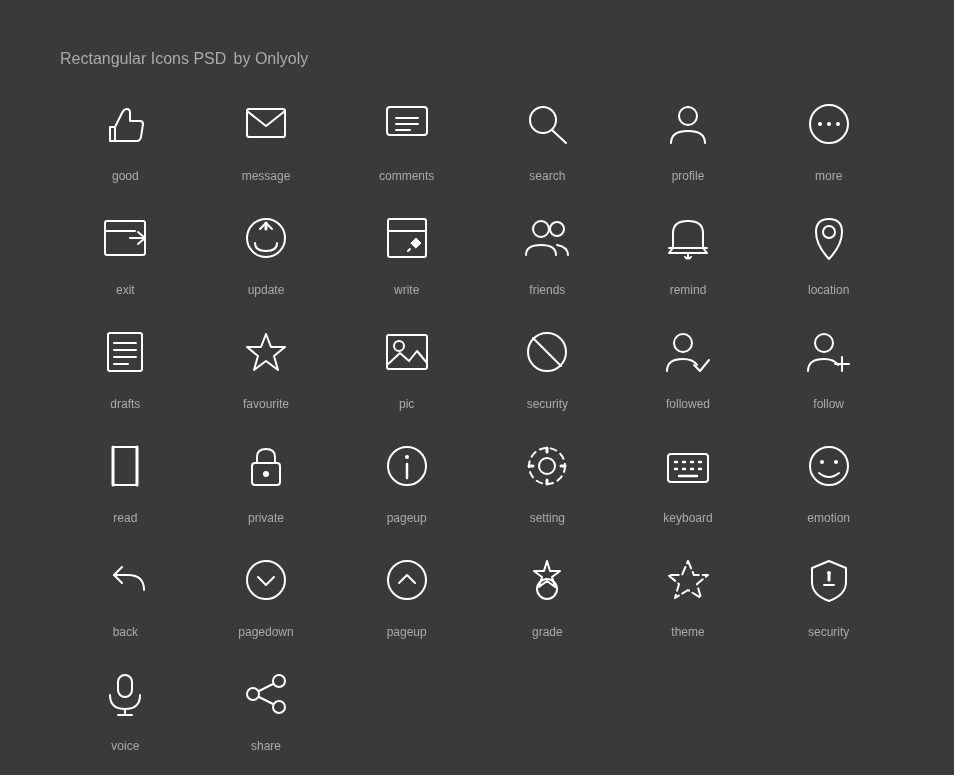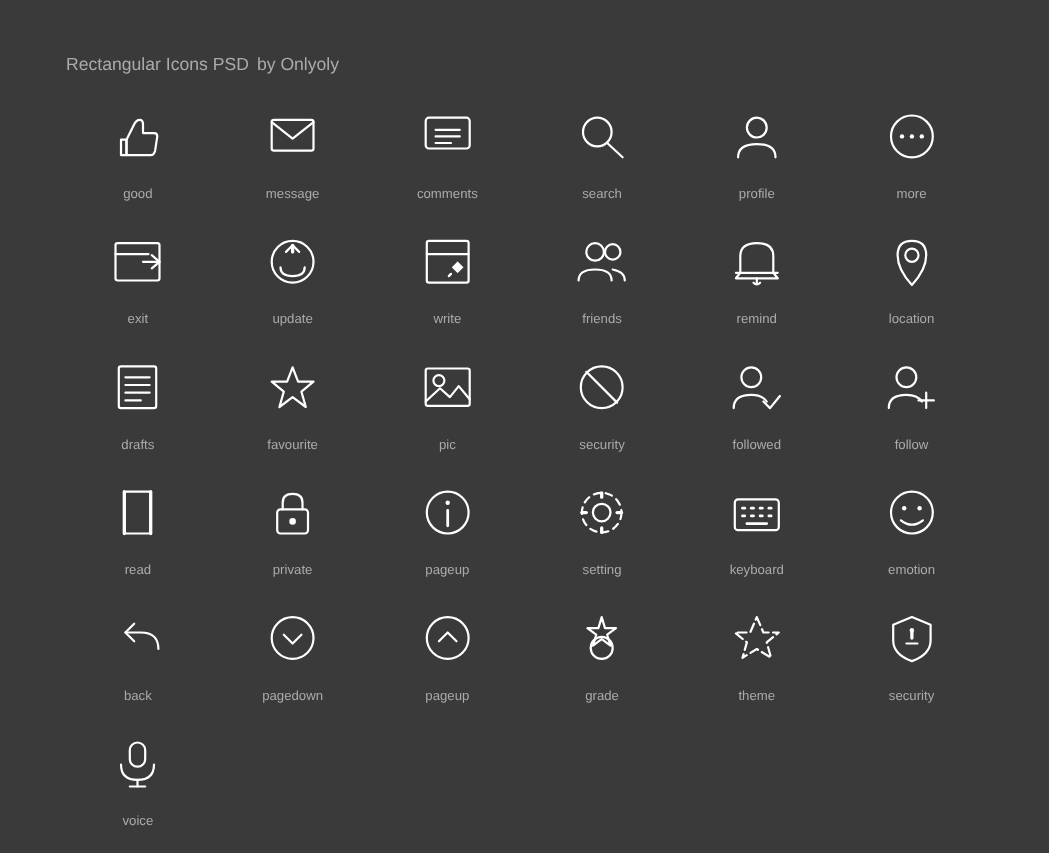--- a/index.html
+++ b/index.html
@@ -410,14 +410,26 @@
       <svg viewBox="0 0 50 50">
         <rect x="18" y="6" width="14" height="22" rx="7"></rect>
         <path d="M10 26 Q10 40 25 40 Q40 40 40 26"></path>
         <line x1="25" y1="40" x2="25" y2="46"></line>
         <line x1="18" y1="46" x2="32" y2="46"></line>
       </svg>
     </div>
     <span class="icon-label">voice</span>
   </div>
 
+  <div class="icon-item">
+    <div class="icon-box">
+      <svg viewBox="0 0 50 50">
+        <circle cx="38" cy="12" r="6"></circle>
+        <circle cx="12" cy="25" r="6"></circle>
+        <circle cx="38" cy="38" r="6"></circle>
+        <line x1="18" y1="22" x2="32" y2="15"></line>
+        <line x1="18" y1="28" x2="32" y2="35"></line>
+      </svg>
+    </div>
+    <span class="icon-label">share</span>
+  </div>
 
 </div>
 
 </body></html>

